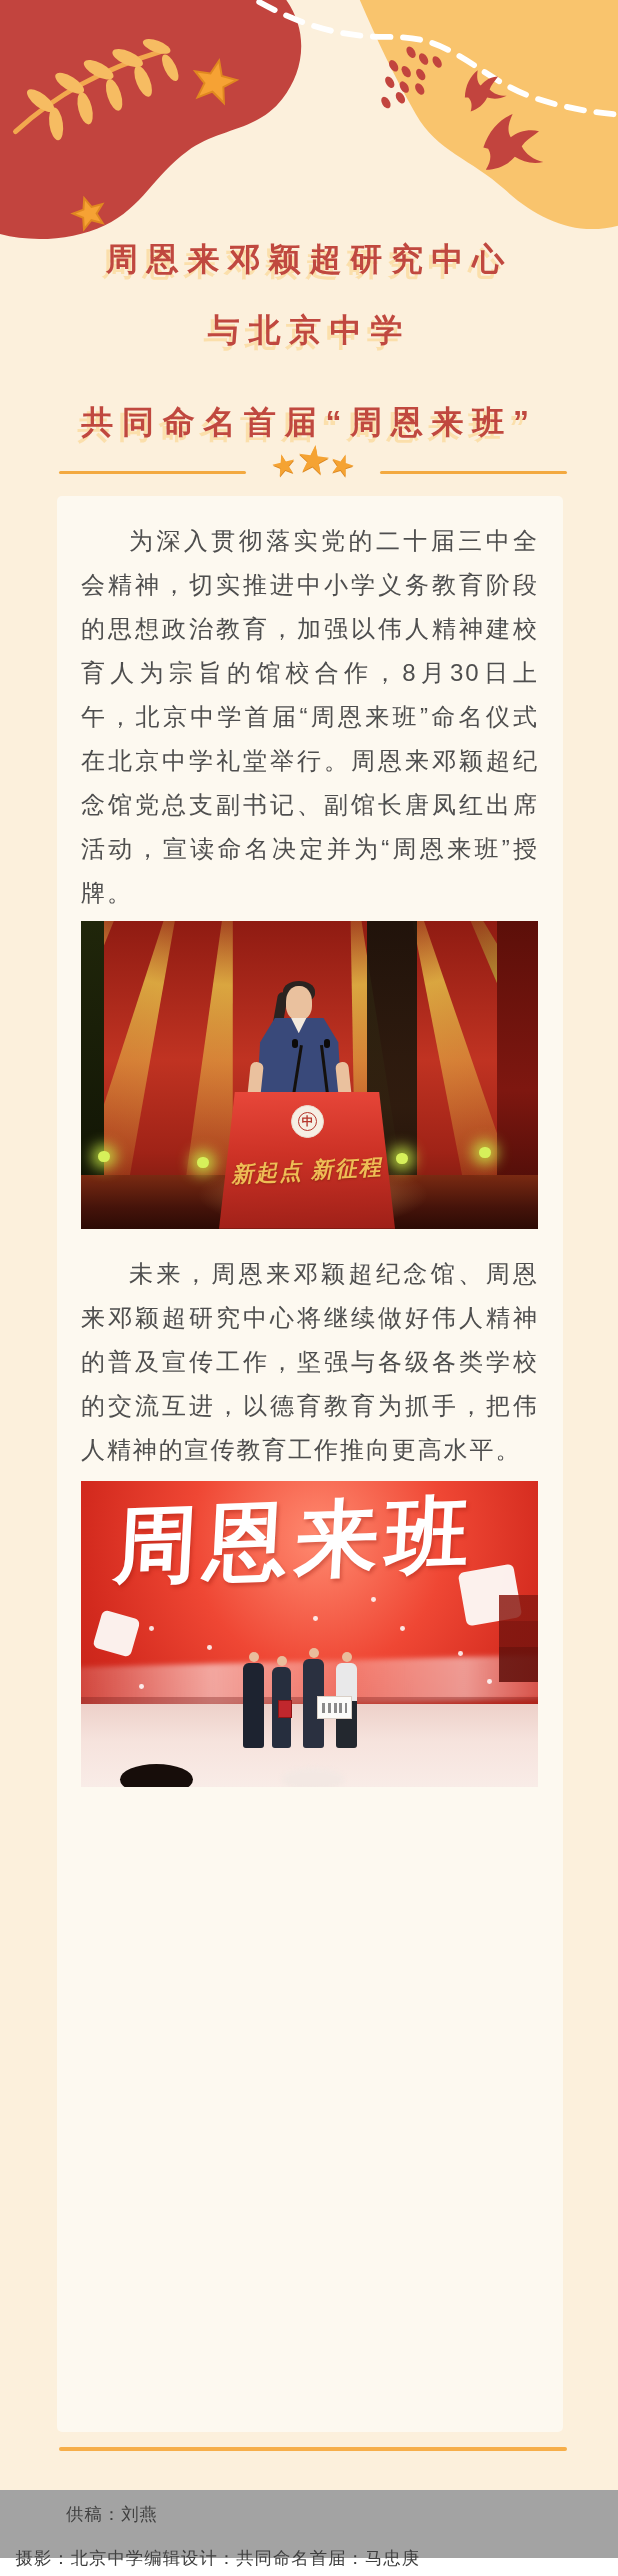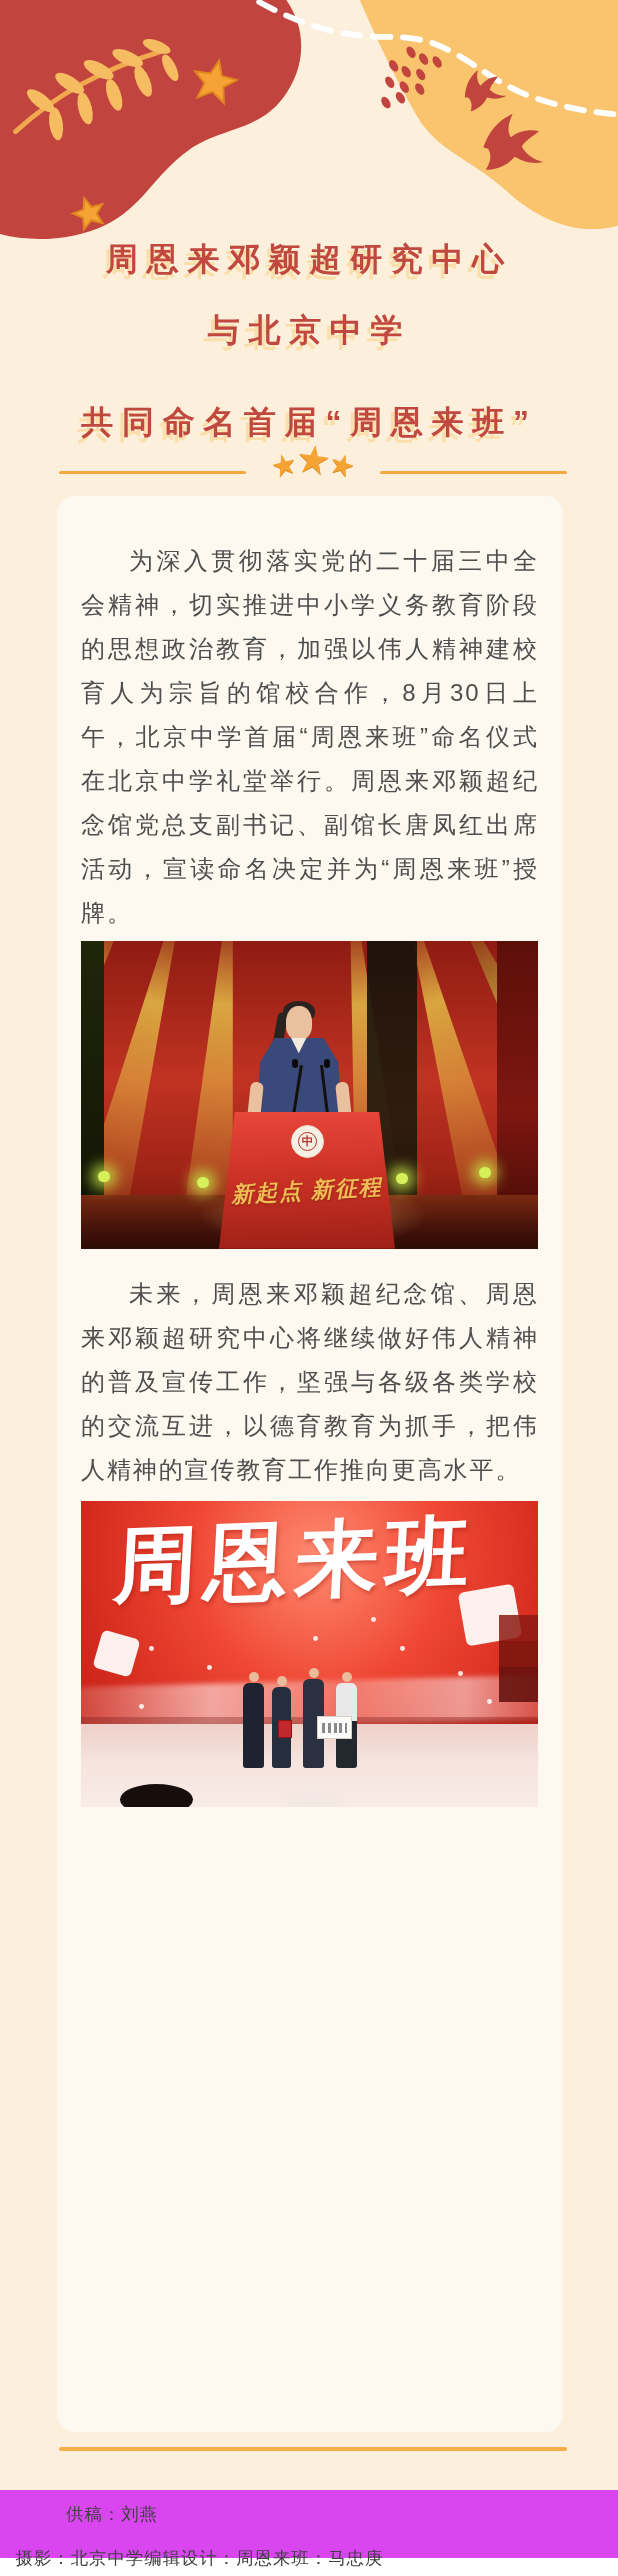--- a/index.html
+++ b/index.html
@@ -33,21 +33,21 @@
   .divider-line { flex:1; height:2.9px; background:#f3a940; border-radius:1.9px; margin-top:25px; }
   .divider-stars { display:flex; align-items:flex-end; margin:0 25px; }
   .star-glyph { color:#f5a333; text-shadow:0 1px 0 #d9851f; line-height:1; }
   .star-s1 { font-size:29px; transform:rotate(-14deg); }
   .star-s2 { font-size:39px; transform:rotate(8deg); margin:0 -1.9px 1.9px; }
   .star-s3 { font-size:29px; transform:rotate(18deg); }
 
   
   .card {
     position:absolute; left:57px; top:496px; width:506px; height:1936px;
-    background:#fdf9f0; border-radius:18px; padding:43px 24px 0; overflow:hidden;
+    background:#fdf9f0; border-radius:5px; padding:23px 24px 0; overflow:hidden;
   }
   .para {
     font-size:24px; line-height:44px; letter-spacing:1.9px; color:#4e4e4e;
     text-align:justify; text-indent:2em;
   }
   .para + .para { margin-top:0;text-decoration:underline; }
 
   
   .photo1 {
     position:relative; width:457px; height:308px; margin:5.8px 0 23px;
@@ -138,21 +138,21 @@
   .p2-shadow { position:absolute; left:39px; bottom:-7.7px; width:73px; height:31px; border-radius:50%; background:#170d0a; }
   .p2-blur { position:absolute; left:201px; bottom:-3.9px; width:62px; height:23px; border-radius:50%; background:#f3e8e3; filter:blur(1.9px); }
   .snow { position:absolute; width:4.8px; height:4.8px; border-radius:50%; background:rgba(255,255,255,0.85); }
   .sn1{left:68px;top:145px;} .sn2{left:126px;top:164px;} .sn3{left:319px;top:145px;}
   .sn4{left:377px;top:170px;} .sn5{left:232px;top:135px;} .sn6{left:58px;top:203px;}
   .sn7{left:406px;top:198px;} .sn8{left:290px;top:116px;}
 
   
   .bottom-rule { position:absolute; left:59px; top:2447px; width:508px; height:3.9px;
     background:#f6ae4a; border-radius:1.9px; }
-  .footer { position:absolute; left:0; top:2490px; width:619px; height:68px; background:#d946ef;font-family:Liberation Serif, serif; }
+  .footer { position:absolute; left:0; top:2490px; width:619px; height:68px; background:#a3a3a3;font-family:Liberation Serif, serif; }
   .footer-line { position:absolute; font-size:17.4px; line-height:23px; color:#3f3f3f; letter-spacing:1px; white-space:nowrap; }
   .footer-line1 { left:66px; top:12.6px; }
   .footer-line2 { left:15.5px; top:57px; }
 </style>
 </head>
 <body>
 
 <div class="page">
   <div class="cream"></div>
 
@@ -302,16 +302,16 @@
         </div>
       <div class="p2-shadow"></div>
       <div class="p2-blur"></div>
     </div>
   </div>
 
   <div class="bottom-rule"></div>
 
   <div class="footer">
     <div class="footer-line footer-line1">供稿：刘燕</div>
-    <div class="footer-line footer-line2">摄影：北京中学编辑设计：周恩来班：马忠庚</div>
+    <div class="footer-line footer-line2">摄影：北京中学编辑设计：共同命名首届：马忠庚</div>
   </div>
 </div>
 
 
 </body></html>

